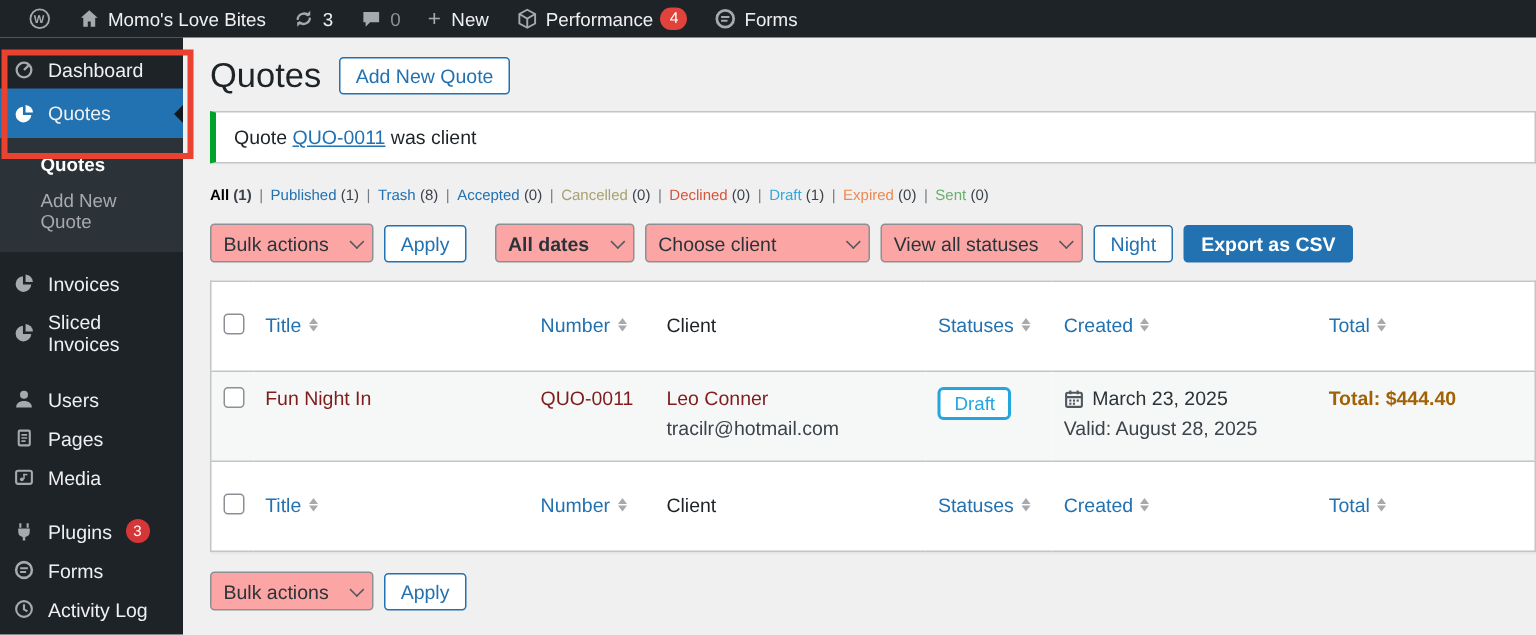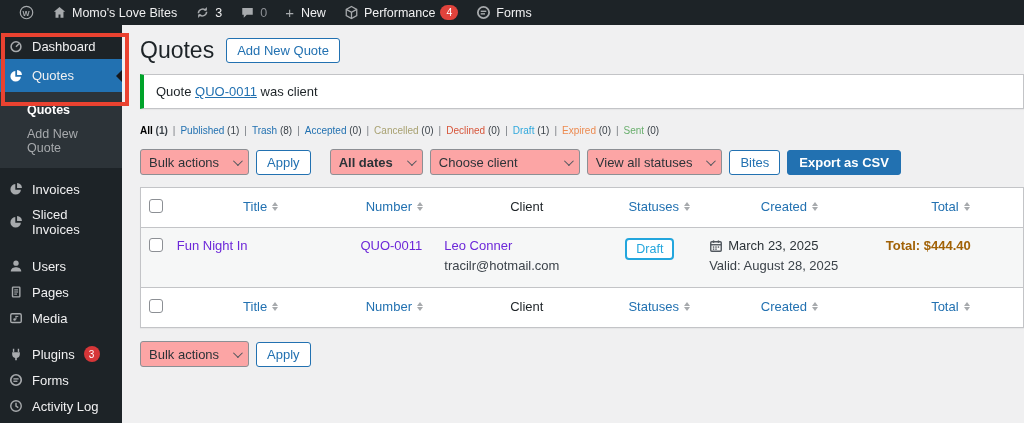--- a/index.html
+++ b/index.html
@@ -64,33 +64,33 @@
     background:#fca5a5; border:1px solid #8c8f94; border-radius:3px; height:26px;
     padding:0 8px; gap:14px; cursor:pointer; color:#2c3338; white-space:nowrap; }
   .chev { width:7px; height:7px; border-right:1.6px solid #50575e; border-bottom:1.6px solid #50575e;
     transform:rotate(45deg) translateY(-2px); flex:0 0 7px; }
   .gap-l { margin-left:12px;font-weight:bold; }
 
   
   .list-table { width:100%; border-collapse:collapse; margin-top:12px; background:#fff;
     border:1px solid #c3c4c7; box-shadow:0 1px 1px rgba(0,0,0,.04); table-layout:fixed; }
   .list-table th, .list-table td { text-align:left; vertical-align:top; font-size:13px; font-weight:400; }
-  .list-table thead th, .list-table tfoot th { padding:11px 8px; border-bottom:1px solid #c3c4c7;text-align:center; }
+  .list-table thead th, .list-table tfoot th { padding:21px 8px; border-bottom:1px solid #c3c4c7; }
   .list-table tfoot th { border-bottom:none; border-top:1px solid #c3c4c7; }
   .list-table tbody td { padding:10px 8px 14px 8px; background:#f6f7f7; }
   .col-cb { width:3.2%; }
   .col-c0 { width:20.8%; } .col-c1 { width:9.5%; } .col-c2 { width:20.5%; }
   .col-c3 { width:9.5%; } .col-c4 { width:20%; } .col-c5 { width:16.5%; }
   .cb { display:inline-block; width:14px; height:14px; background:#fff;
     border:1px solid #8c8f94; border-radius:3px; cursor:pointer; }
   .sort-link { color:#2271b1; cursor:pointer; display:inline-flex; align-items:center; gap:5px; }
   .sort-arrows { display:inline-flex; flex-direction:column; gap:1px; }
   .sort-arrows .up { width:0; height:0; border-left:3.5px solid transparent; border-right:3.5px solid transparent; border-bottom:4px solid #a7aaad; }
   .sort-arrows .dn { width:0; height:0; border-left:3.5px solid transparent; border-right:3.5px solid transparent; border-top:4px solid #a7aaad; }
-  .row-link { color:#6d28d9; cursor:pointer; text-decoration:none; }
+  .row-link { color:#7f1d1d; cursor:pointer; text-decoration:none; }
   .cell-sub { color:#3c434a; margin-top:5px; }
   .status-badge { display:inline-block; border:2px solid #23a6dd; color:#23a6dd;
     border-radius:4px; padding:2px 9px; font-size:12.5px; background:#fff; cursor:pointer; }
   .created-line { display:flex; align-items:center; gap:5px; color:#2c3338; }
   .cal-icon { display:inline-flex; width:14px; height:14px; color:#50575e; }
   .cal-icon svg { width:14px; height:14px; }
   .total-text { font-weight:700; color:#a16207; }
 </style>
 </head>
 <body>
@@ -290,21 +290,21 @@
       <span class="chev"></span>
     </div>
     <div class="select-box" style="min-width:150px">
       <span>Choose client</span>
       <span class="chev"></span>
     </div>
     <div class="select-box">
       <span>View all statuses</span>
       <span class="chev"></span>
     </div>
-    <button class="btn-secondary">Bites</button>
+    <button class="btn-secondary">Night</button>
     <button class="btn-primary">Export as CSV</button>
   </div>
 
   <table class="list-table">
     <colgroup id="table-cols">
         <col class="col-cb">
         <col class="col-c0">
         <col class="col-c1">
         <col class="col-c2">
         <col class="col-c3">

